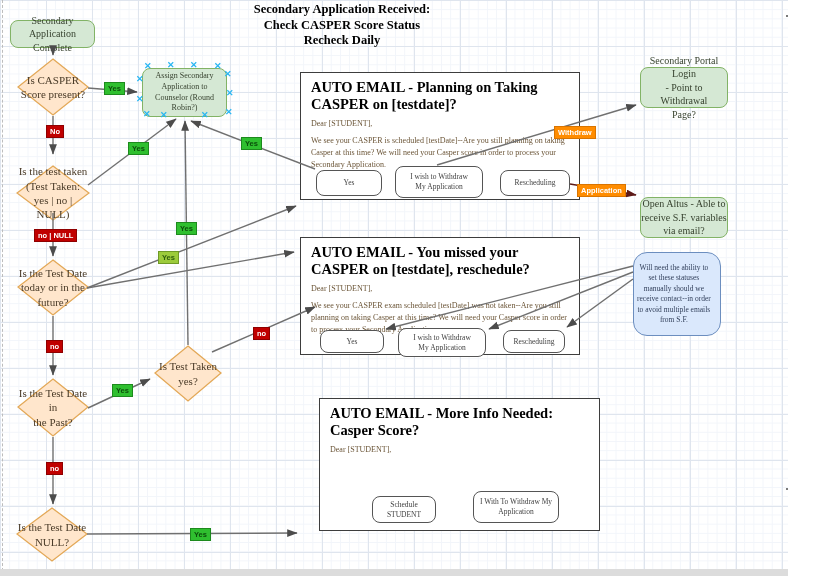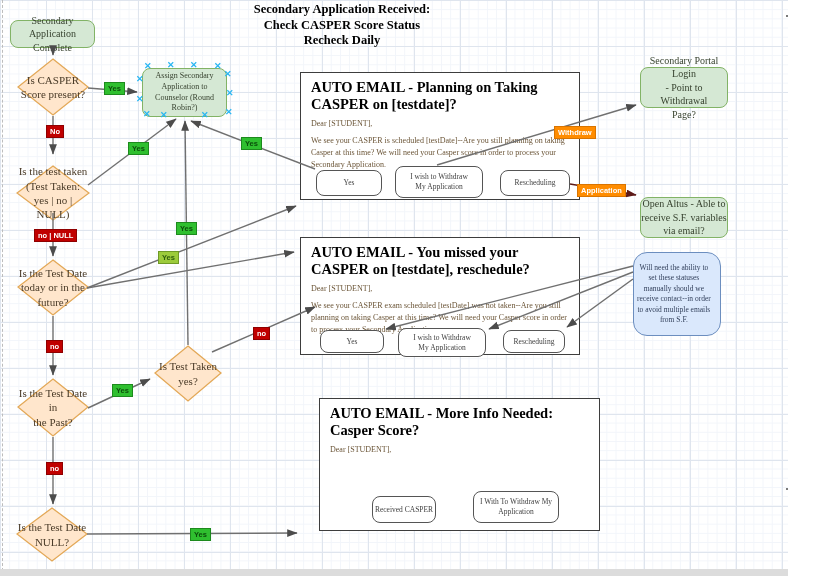--- a/index.html
+++ b/index.html
@@ -166,21 +166,21 @@
     <div class="para">We see your CASPER exam scheduled [testDate] was not taken--Are you still planning on taking Casper at this time? We will need your Casper score in order to process your Secondary Application.</div>
     <div class="ebtn" style="left:19px;top:92px;width:64px;height:23px;">Yes</div>
     <div class="ebtn" style="left:97px;top:90px;width:88px;height:29px;">I wish to Withdraw
 My Application</div>
     <div class="ebtn" style="left:202px;top:92px;width:62px;height:23px;">Rescheduling</div>
   </div>
 
   <div class="email" style="left:302px;top:398px;width:281px;height:133px;margin-left:17px;">
     <div class="etitle">AUTO EMAIL - More Info Needed: Casper Score?</div>
     <div class="sal">Dear [STUDENT],</div>
-    <div class="ebtn" style="left:52px;top:97px;width:64px;height:27px;">Received CASPER</div>
+    <div class="ebtn" style="left:52px;top:97px;width:64px;height:27px;">Schedule STUDENT</div>
     <div class="ebtn" style="left:153px;top:92px;width:86px;height:32px;">I With To Withdraw My
 Application</div>
   </div>
 
   <svg id="edges" width="823" height="576">
     <defs>
       <marker id="ag" markerWidth="8" markerHeight="7" refX="7" refY="2.8" orient="auto">
         <path d="M0,0 L7.5,2.8 L0,5.6 z" fill="#4c4c4c"></path>
       </marker>
       <marker id="am" markerWidth="8" markerHeight="7" refX="7" refY="2.8" orient="auto">

